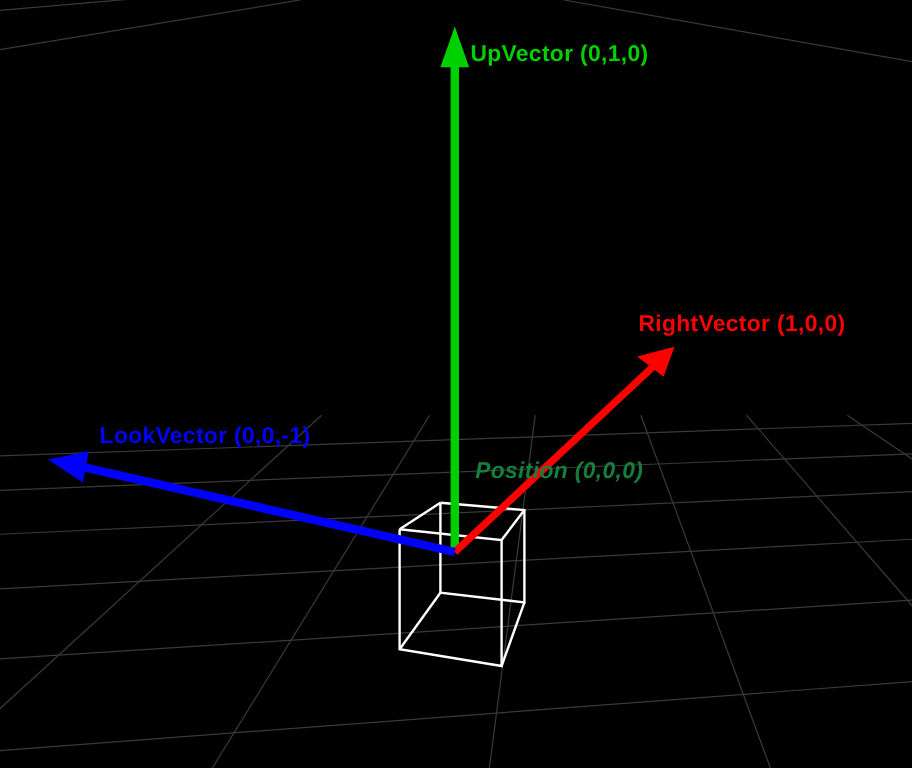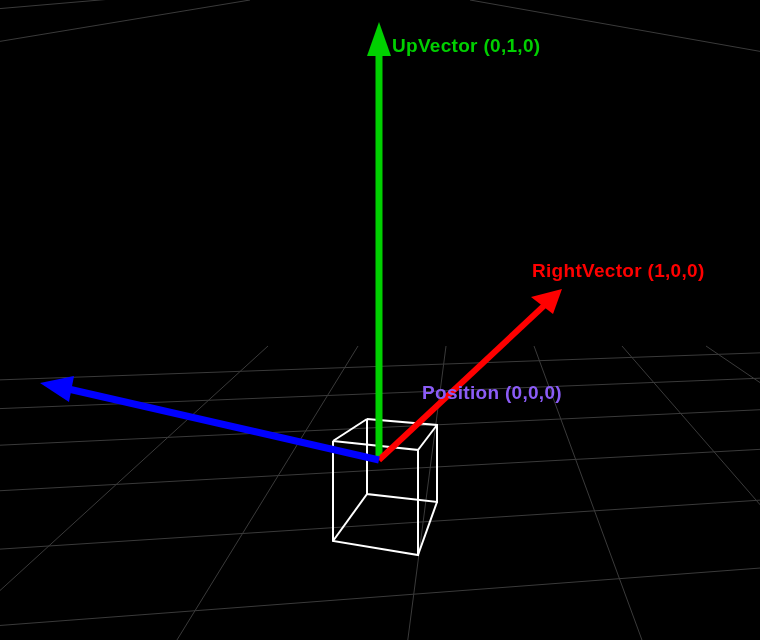--- a/index.html
+++ b/index.html
@@ -82,15 +82,16 @@
     <g>
       <line x1="379" y1="460" x2="64" y2="388" stroke="#0000ff" stroke-width="7"></line>
       <polygon points="40,383 74,376 69,402" fill="#0000ff"></polygon>
     </g>
   </svg>
 
   <div class="label" style="left:392px; top:35px; color:#00d000;">UpVector (0,1,0)</div>
 
   <div class="label" style="left:532px; top:260px; color:#ff0000;">RightVector (1,0,0)</div>
 
+  <div class="label" style="left:83px; top:353px; color:#0000ff;">LookVector (0,0,-1)</div>
 
-  <div class="label" style="left:422px; top:382px; color:#8b5cf6;">Position (0,0,0)</div>
+  <div class="label" style="left:396px; top:382px; color:#15803d;font-style:italic;">Position (0,0,0)</div>
 </div>
 
 </body></html>

